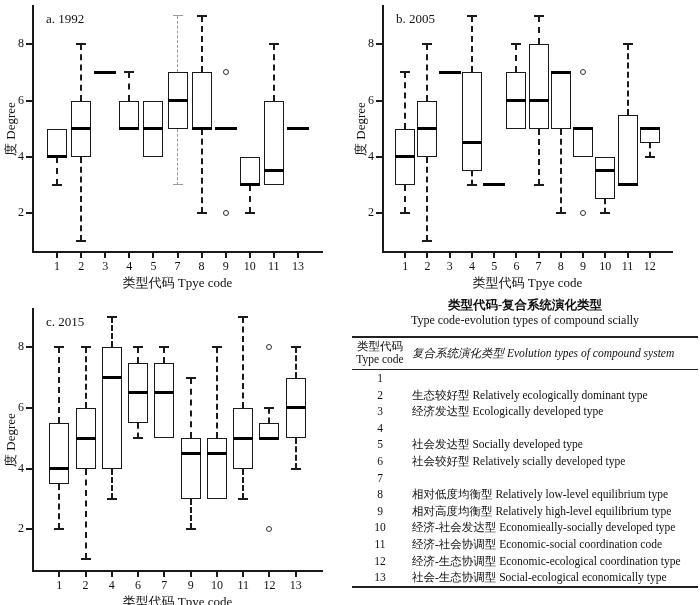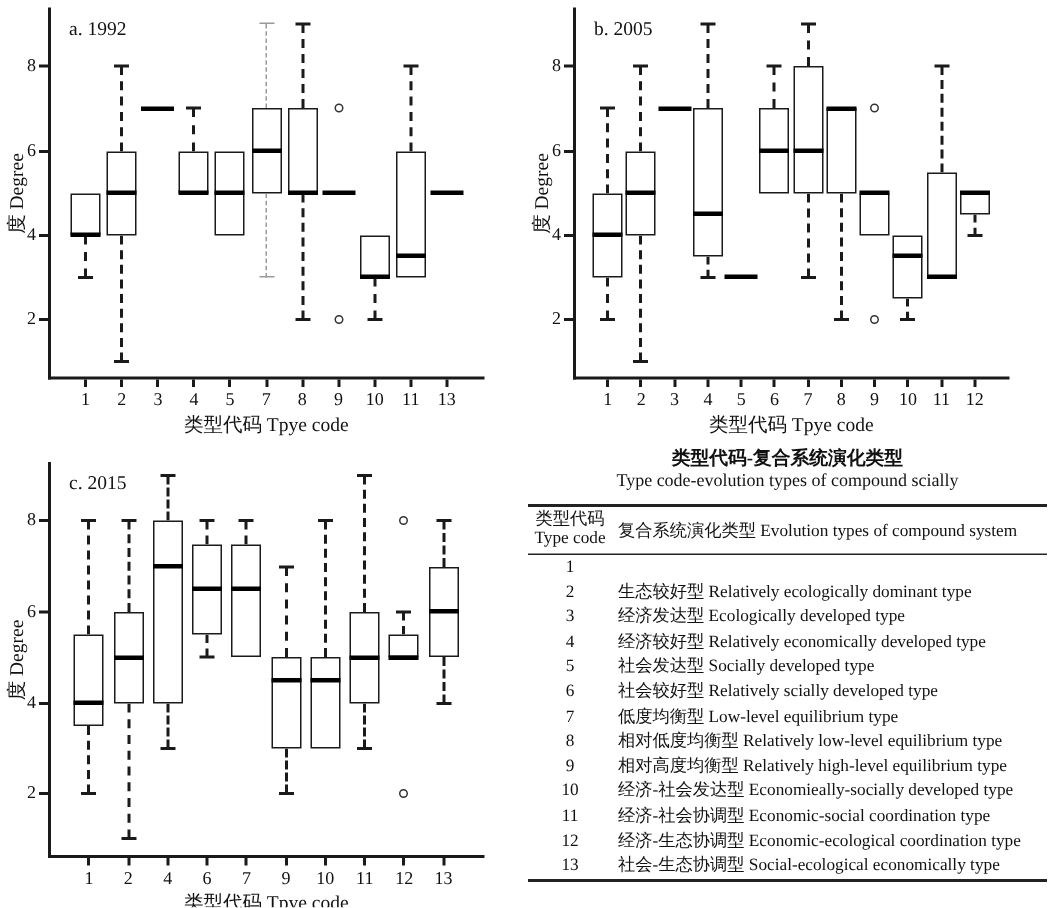--- a/index.html
+++ b/index.html
@@ -5,21 +5,21 @@
   html,body{margin:0;padding:0;background:#fff;}
   #fig{position:relative;width:700px;height:605px;background:#fff;overflow:hidden;
        font-family:"Liberation Serif","DejaVu Serif",serif;color:#111;}
   .chart{position:absolute;}
   .tablewrap{position:absolute;left:352px;top:298px;width:346px;}
   .ttitle{text-align:center;font-size:12.5px;font-weight:bold;line-height:15px;}
   .tsub{text-align:center;font-size:12px;line-height:14px;}
   .ttable{margin-top:9px;border-top:2px solid #222;border-bottom:2px solid #222;}
   .thead{display:flex;align-items:center;border-bottom:1.5px solid #222;padding:2px 0 3px;}
   .thead .c1{width:56px;text-align:center;font-size:11.5px;line-height:13px;}
-  .thead .c2{flex:1;font-size:11.5px;padding-left:4px;white-space:nowrap;}
+  .thead .c2{flex:1;font-size:11.5px;padding-left:4px;white-space:nowrap;font-style:italic;}
   .trow{display:flex;font-size:11.5px;line-height:16.6px;}
   .trow .c1{width:56px;text-align:center;}
   .trow .c2{flex:1;padding-left:4px;white-space:nowrap;}
 </style>
 </head>
 <body>
 
 <div id="fig">
   <div class="chart" id="chart-a" style="left:0;top:0;width:350px;height:292px;">
       <div style="position: absolute; left: 32px; top: 5px; width: 2px; height: 248px; background: rgb(26, 26, 26);"></div>
@@ -298,49 +298,47 @@
           <div class="trow">
             <div class="c1">2</div>
             <div class="c2">生态较好型 Relatively ecologically dominant type</div>
           </div>
           <div class="trow">
             <div class="c1">3</div>
             <div class="c2">经济发达型 Ecologically developed type</div>
           </div>
           <div class="trow">
             <div class="c1">4</div>
-            <div class="c2">经济较好型 Relatively economically developed type</div>
           </div>
           <div class="trow">
             <div class="c1">5</div>
             <div class="c2">社会发达型 Socially developed type</div>
           </div>
           <div class="trow">
             <div class="c1">6</div>
             <div class="c2">社会较好型 Relatively scially developed type</div>
           </div>
           <div class="trow">
             <div class="c1">7</div>
-            <div class="c2">低度均衡型 Low-level equilibrium type</div>
           </div>
           <div class="trow">
             <div class="c1">8</div>
             <div class="c2">相对低度均衡型 Relatively low-level equilibrium type</div>
           </div>
           <div class="trow">
             <div class="c1">9</div>
             <div class="c2">相对高度均衡型 Relatively high-level equilibrium type</div>
           </div>
           <div class="trow">
             <div class="c1">10</div>
             <div class="c2">经济-社会发达型 Economieally-socially developed type</div>
           </div>
           <div class="trow">
             <div class="c1">11</div>
-            <div class="c2">经济-社会协调型 Economic-social coordination type</div>
+            <div class="c2">经济-社会协调型 Economic-social coordination code</div>
           </div>
           <div class="trow">
             <div class="c1">12</div>
             <div class="c2">经济-生态协调型 Economic-ecological coordination type</div>
           </div>
           <div class="trow">
             <div class="c1">13</div>
             <div class="c2">社会-生态协调型 Social-ecological economically type</div>
           </div>
         </div>

